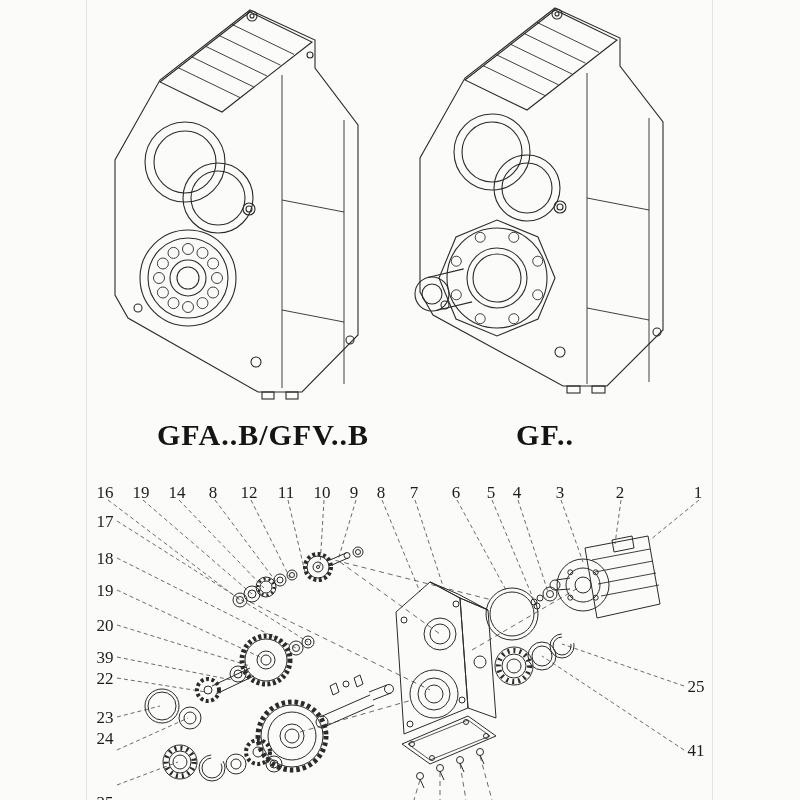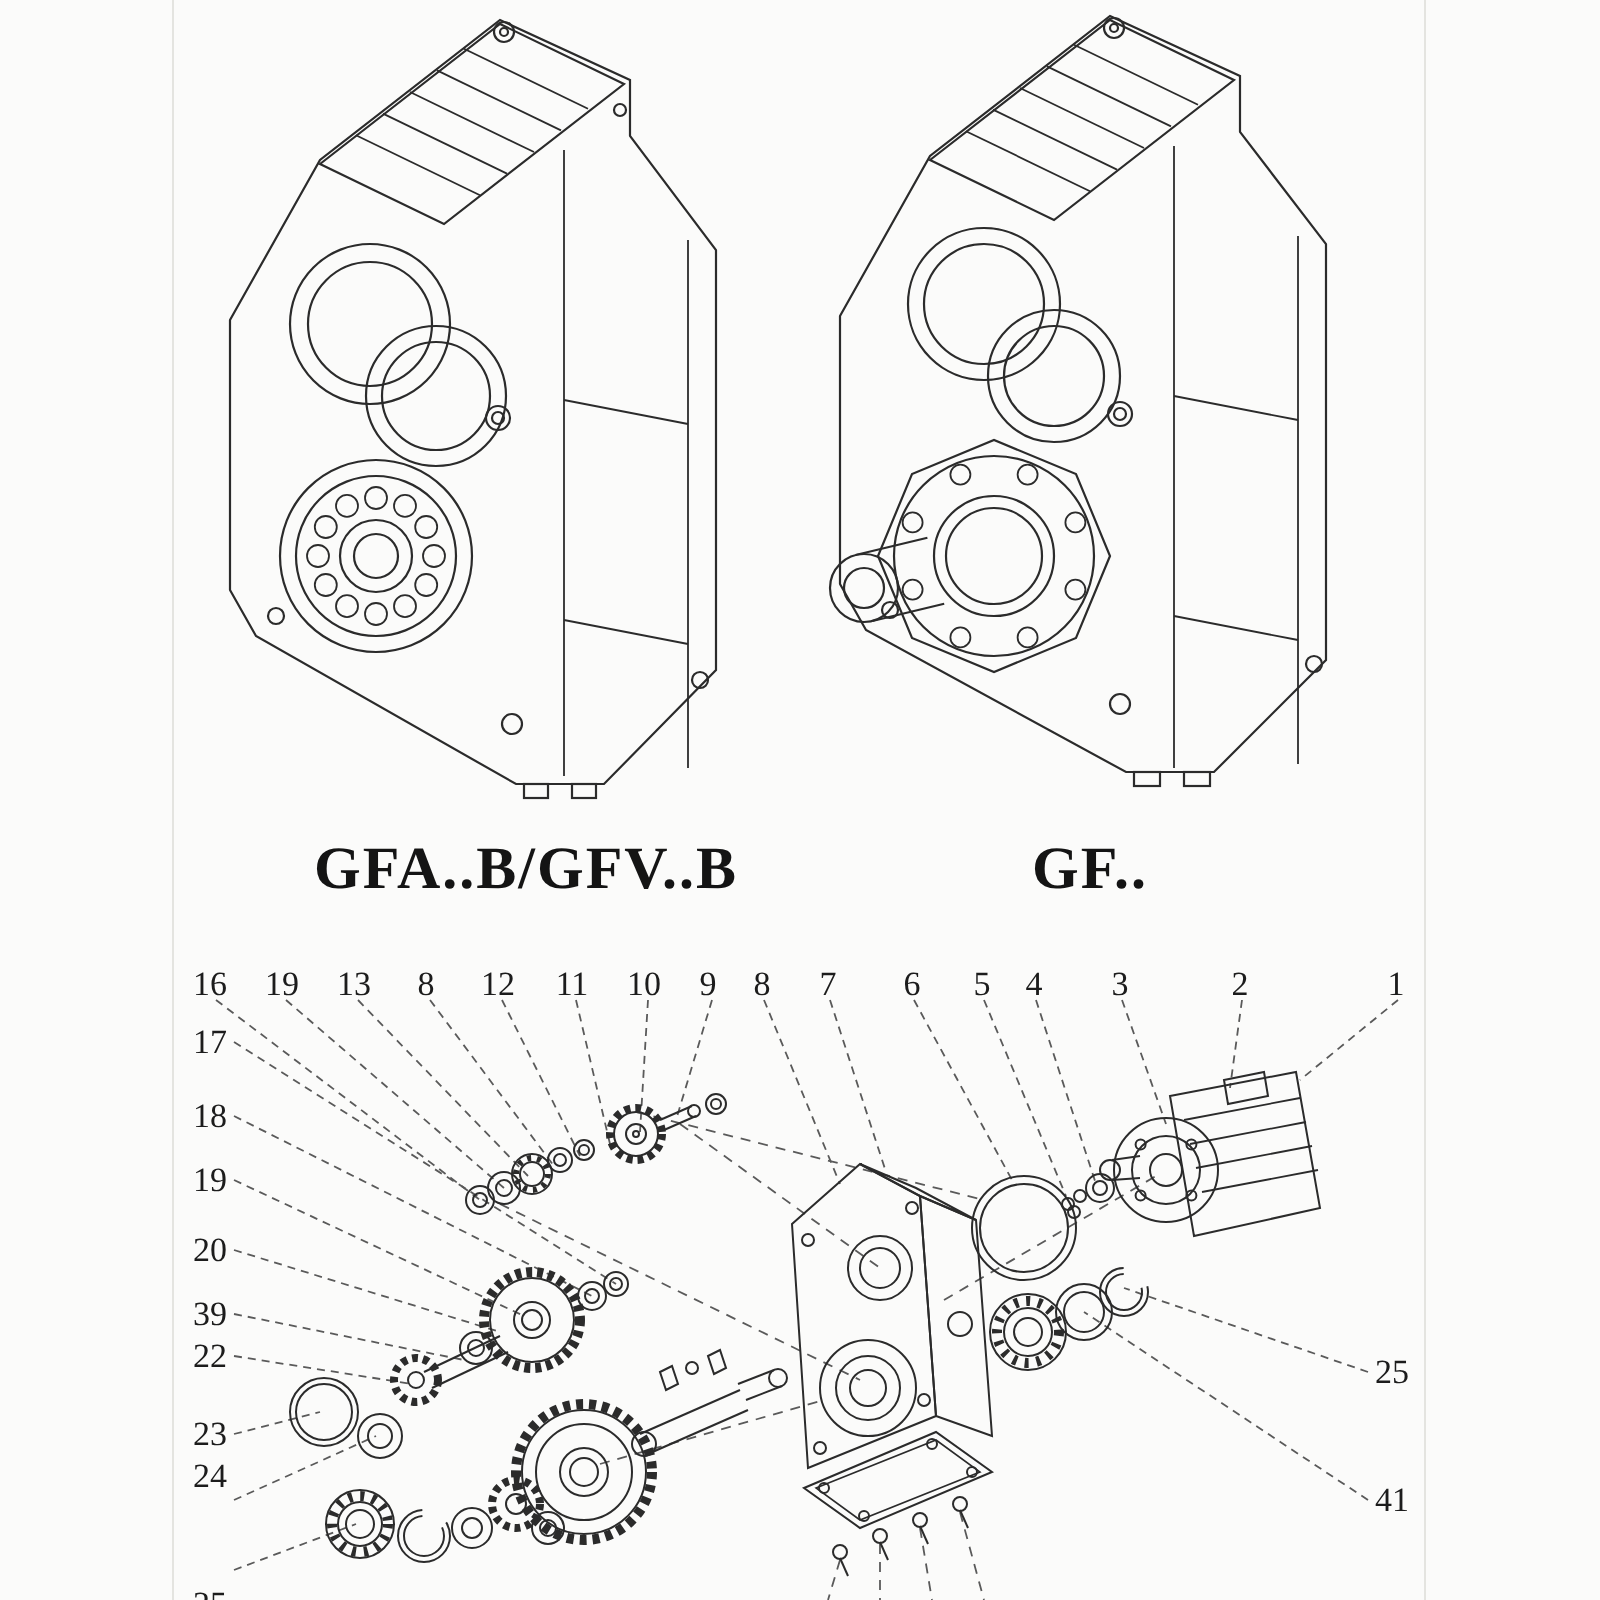--- a/index.html
+++ b/index.html
@@ -329,21 +329,21 @@
       </g>
 
     </g>
   </svg>
 
   <div class="caption" style="left:263px;top:418px">GFA..B/GFV..B</div>
   <div class="caption" style="left:545px;top:418px">GF..</div>
 
   <span class="callout" style="left:105px;top:492px">16</span>
   <span class="callout" style="left:141px;top:492px">19</span>
-  <span class="callout" style="left:177px;top:492px">13</span>
+  <span class="callout" style="left:177px;top:492px">14</span>
   <span class="callout" style="left:213px;top:492px">8</span>
   <span class="callout" style="left:249px;top:492px">12</span>
   <span class="callout" style="left:286px;top:492px">11</span>
   <span class="callout" style="left:322px;top:492px">10</span>
   <span class="callout" style="left:354px;top:492px">9</span>
   <span class="callout" style="left:381px;top:492px">8</span>
   <span class="callout" style="left:414px;top:492px">7</span>
   <span class="callout" style="left:456px;top:492px">6</span>
   <span class="callout" style="left:491px;top:492px">5</span>
   <span class="callout" style="left:517px;top:492px">4</span>

